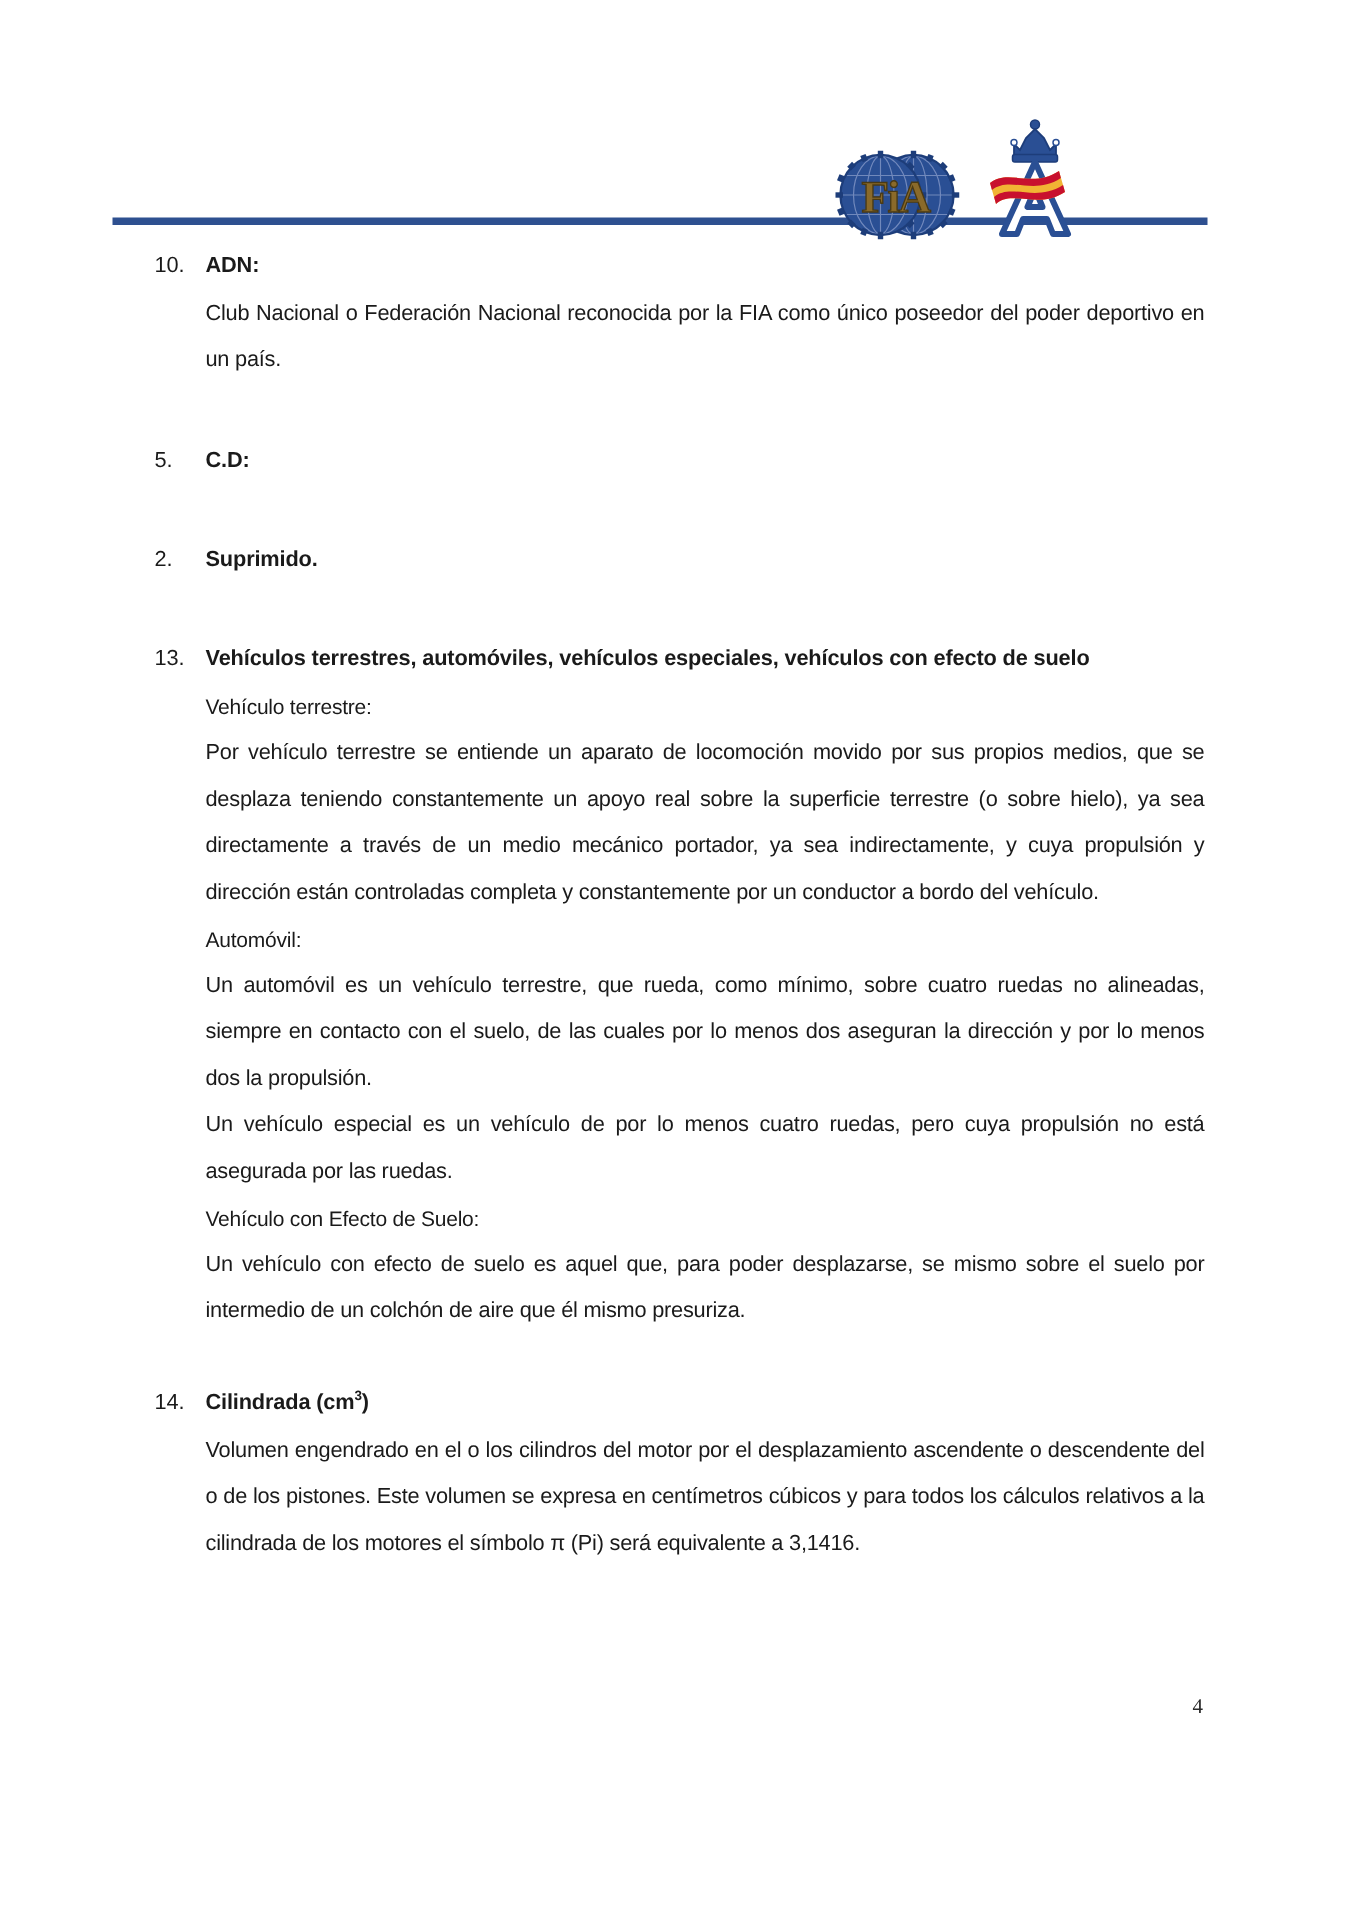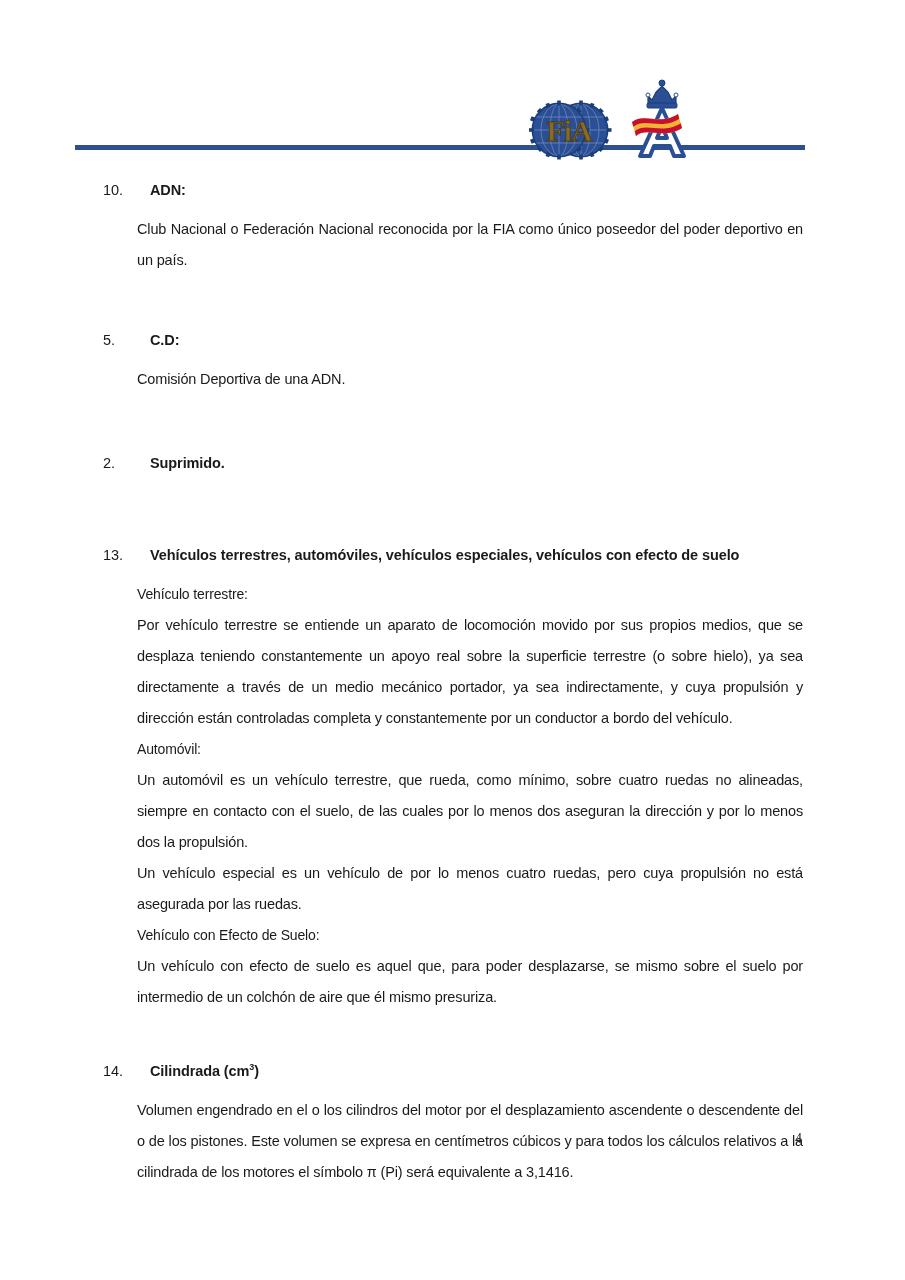--- a/index.html
+++ b/index.html
@@ -34,21 +34,21 @@
   .header-rule {
     position: absolute;
     left: 75px;
     top: 145px;
     width: 730px;
     height: 5px;
     background: #2e5090;
   }
   .logo-band {
     position: absolute;
-    left: 520px;
+    left: 548px;
     top: 72px;
     width: 190px;
     height: 90px;
   }
 
   
   .fia-logo {
     position: absolute;
     left: 6px;
     top: 28px;
@@ -85,21 +85,21 @@
     font-size: 14.5px;
     font-weight: normal;
     line-height: 22px;
     letter-spacing: -0.1px;
   }
   .item-title {
     font-size: 14.5px;
     font-weight: bold;
     line-height: 22px;
     letter-spacing: -0.1px;
-    margin: 13px;
+    margin: 0;
   }
 
   
   .para {
     font-size: 14.5px;
     line-height: 31px;
     text-align: justify;
     text-justify: inter-word;
     margin: 0;
     letter-spacing: -0.15px;
@@ -255,23 +255,20 @@
       <div class="body-block">
         <p class="para">Club Nacional o Federación Nacional reconocida por la FIA como único poseedor del poder deportivo en un país.</p>
       </div>
     </div>
 
     <div class="gap-lg"></div>
 
     <div class="item">
       <span class="item-num">5.</span>
       <p class="item-title">C.D:</p>
-      <div class="body-block">
-        <p class="para lead">Comisión Deportiva de una ADN.</p>
-      </div>
     </div>
 
     <div class="gap-xl"></div>
 
     <div class="item">
       <span class="item-num">2.</span>
       <p class="item-title">Suprimido.</p>
     </div>
 
     <div class="gap-xl"></div>

